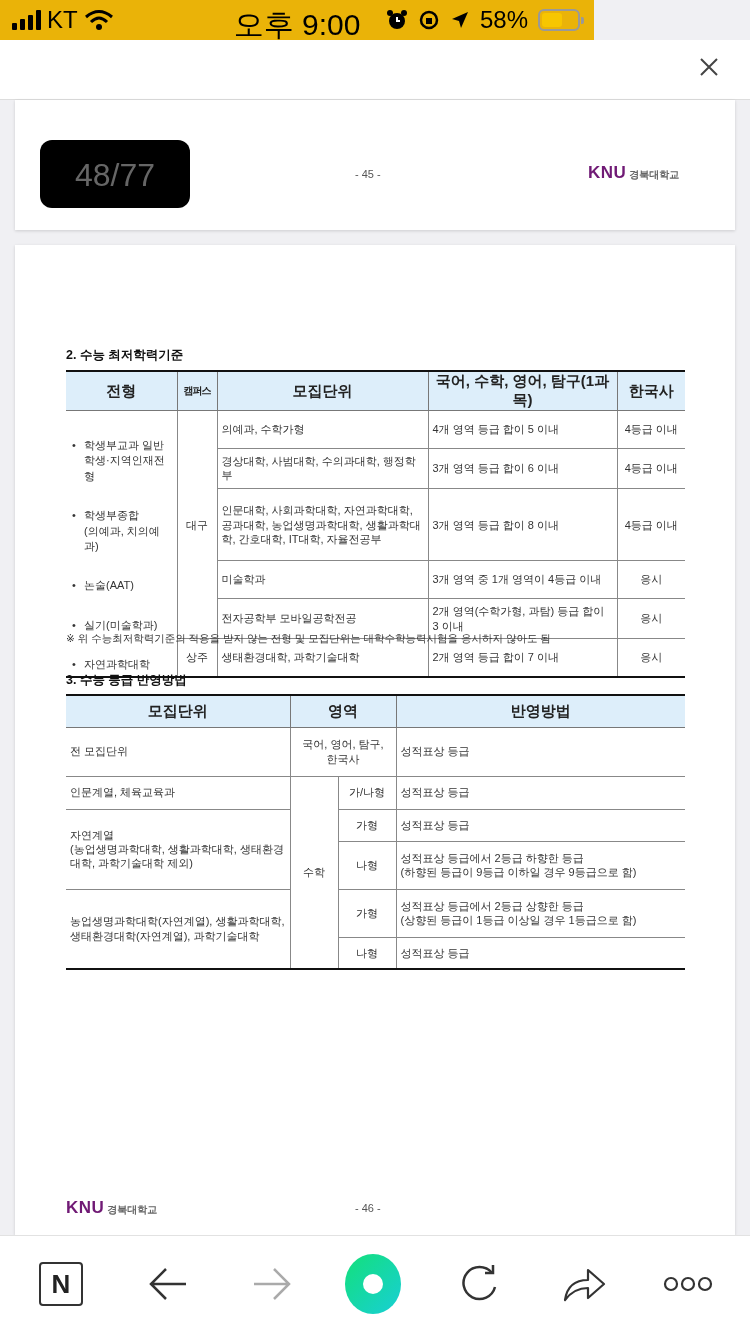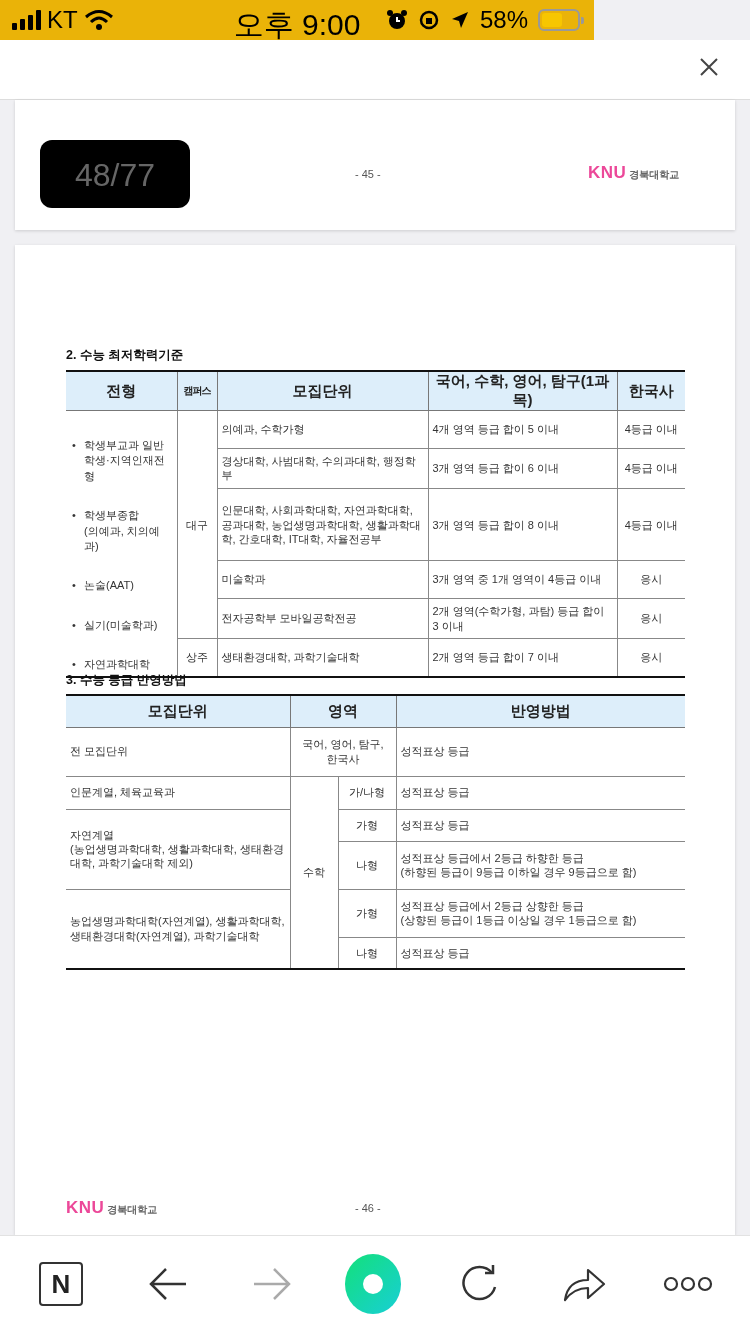--- a/index.html
+++ b/index.html
@@ -19,21 +19,21 @@
   .close-btn { position: absolute; right: 26px; top: 14px; width: 30px; height: 30px; font-size: 30px; line-height: 28px; color: #444; text-align: center; }
 
   .page-card { position: absolute; left: 15px; width: 720px; background: #fff; box-shadow: 0 1px 3px rgba(0,0,0,0.15); }
   .page-prev { top: 100px; height: 130px; }
   .page-main { top: 245px; height: 990px; }
 
   .page-counter { position: absolute; left: 40px; top: 140px; width: 150px; height: 68px; background: #000000; border-radius: 12px; color: #666; font-size: 32px; text-align: center; line-height: 70px; z-index: 5; }
 
   .page-num { position: absolute; font-size: 11px; color: #555; }
   .knu-logo { position: absolute; display: flex; align-items: baseline; gap: 3px; }
-  .knu-mark { color: #ec4899; font-weight: bold; font-size: 17px; letter-spacing: 0.5px; }
+  .knu-mark { color: #701a75; font-weight: bold; font-size: 17px; letter-spacing: 0.5px; }
   .knu-name { color: #666; font-size: 10px; font-weight: bold; }
 
   .section-title { position: absolute; font-size: 12.5px; font-weight: bold; color: #111; }
   table { position: absolute; border-collapse: collapse; font-size: 11px; color: #333; }
   table th { background: #ddeefa; font-weight: bold; color: #222; font-size: 15px; height: 32px; border: 1px solid #777; border-top: 2px solid #111; border-bottom: 1px solid #777; }
   table td { border: 1px solid #888; padding: 3px 4px; vertical-align: middle; line-height: 1.3; }
   table tr:last-child td { border-bottom: 2px solid #111; }
   table th:first-child, table td.first { border-left: none; }
   table th:last-child, table td.last { border-right: none; }
   .center { text-align: center; }
@@ -164,20 +164,21 @@
     </tr>
     <tr style="height:33px;">
       <td class="center">상주</td>
       <td>생태환경대학, 과학기술대학</td>
       <td>2개 영역 등급 합이 7 이내</td>
       <td class="center last">응시</td>
     </tr>
   </tbody>
     </table>
 
+  <div class="footnote" style="left:51px; top:387px;">※ 위 수능최저학력기준의 적용을 받지 않는 전형 및 모집단위는 대학수학능력시험을 응시하지 않아도 됨</div>
 
   <div class="section-title" style="left:51px; top:427px;">3. 수능 등급 반영방법</div>
 
   <table style="left:51px; top:449px; width:619px;">
     <colgroup>
       <col style="width:224px">
         <col style="width:48px">
         <col style="width:58px">
         <col style="width:289px">
     </colgroup>

